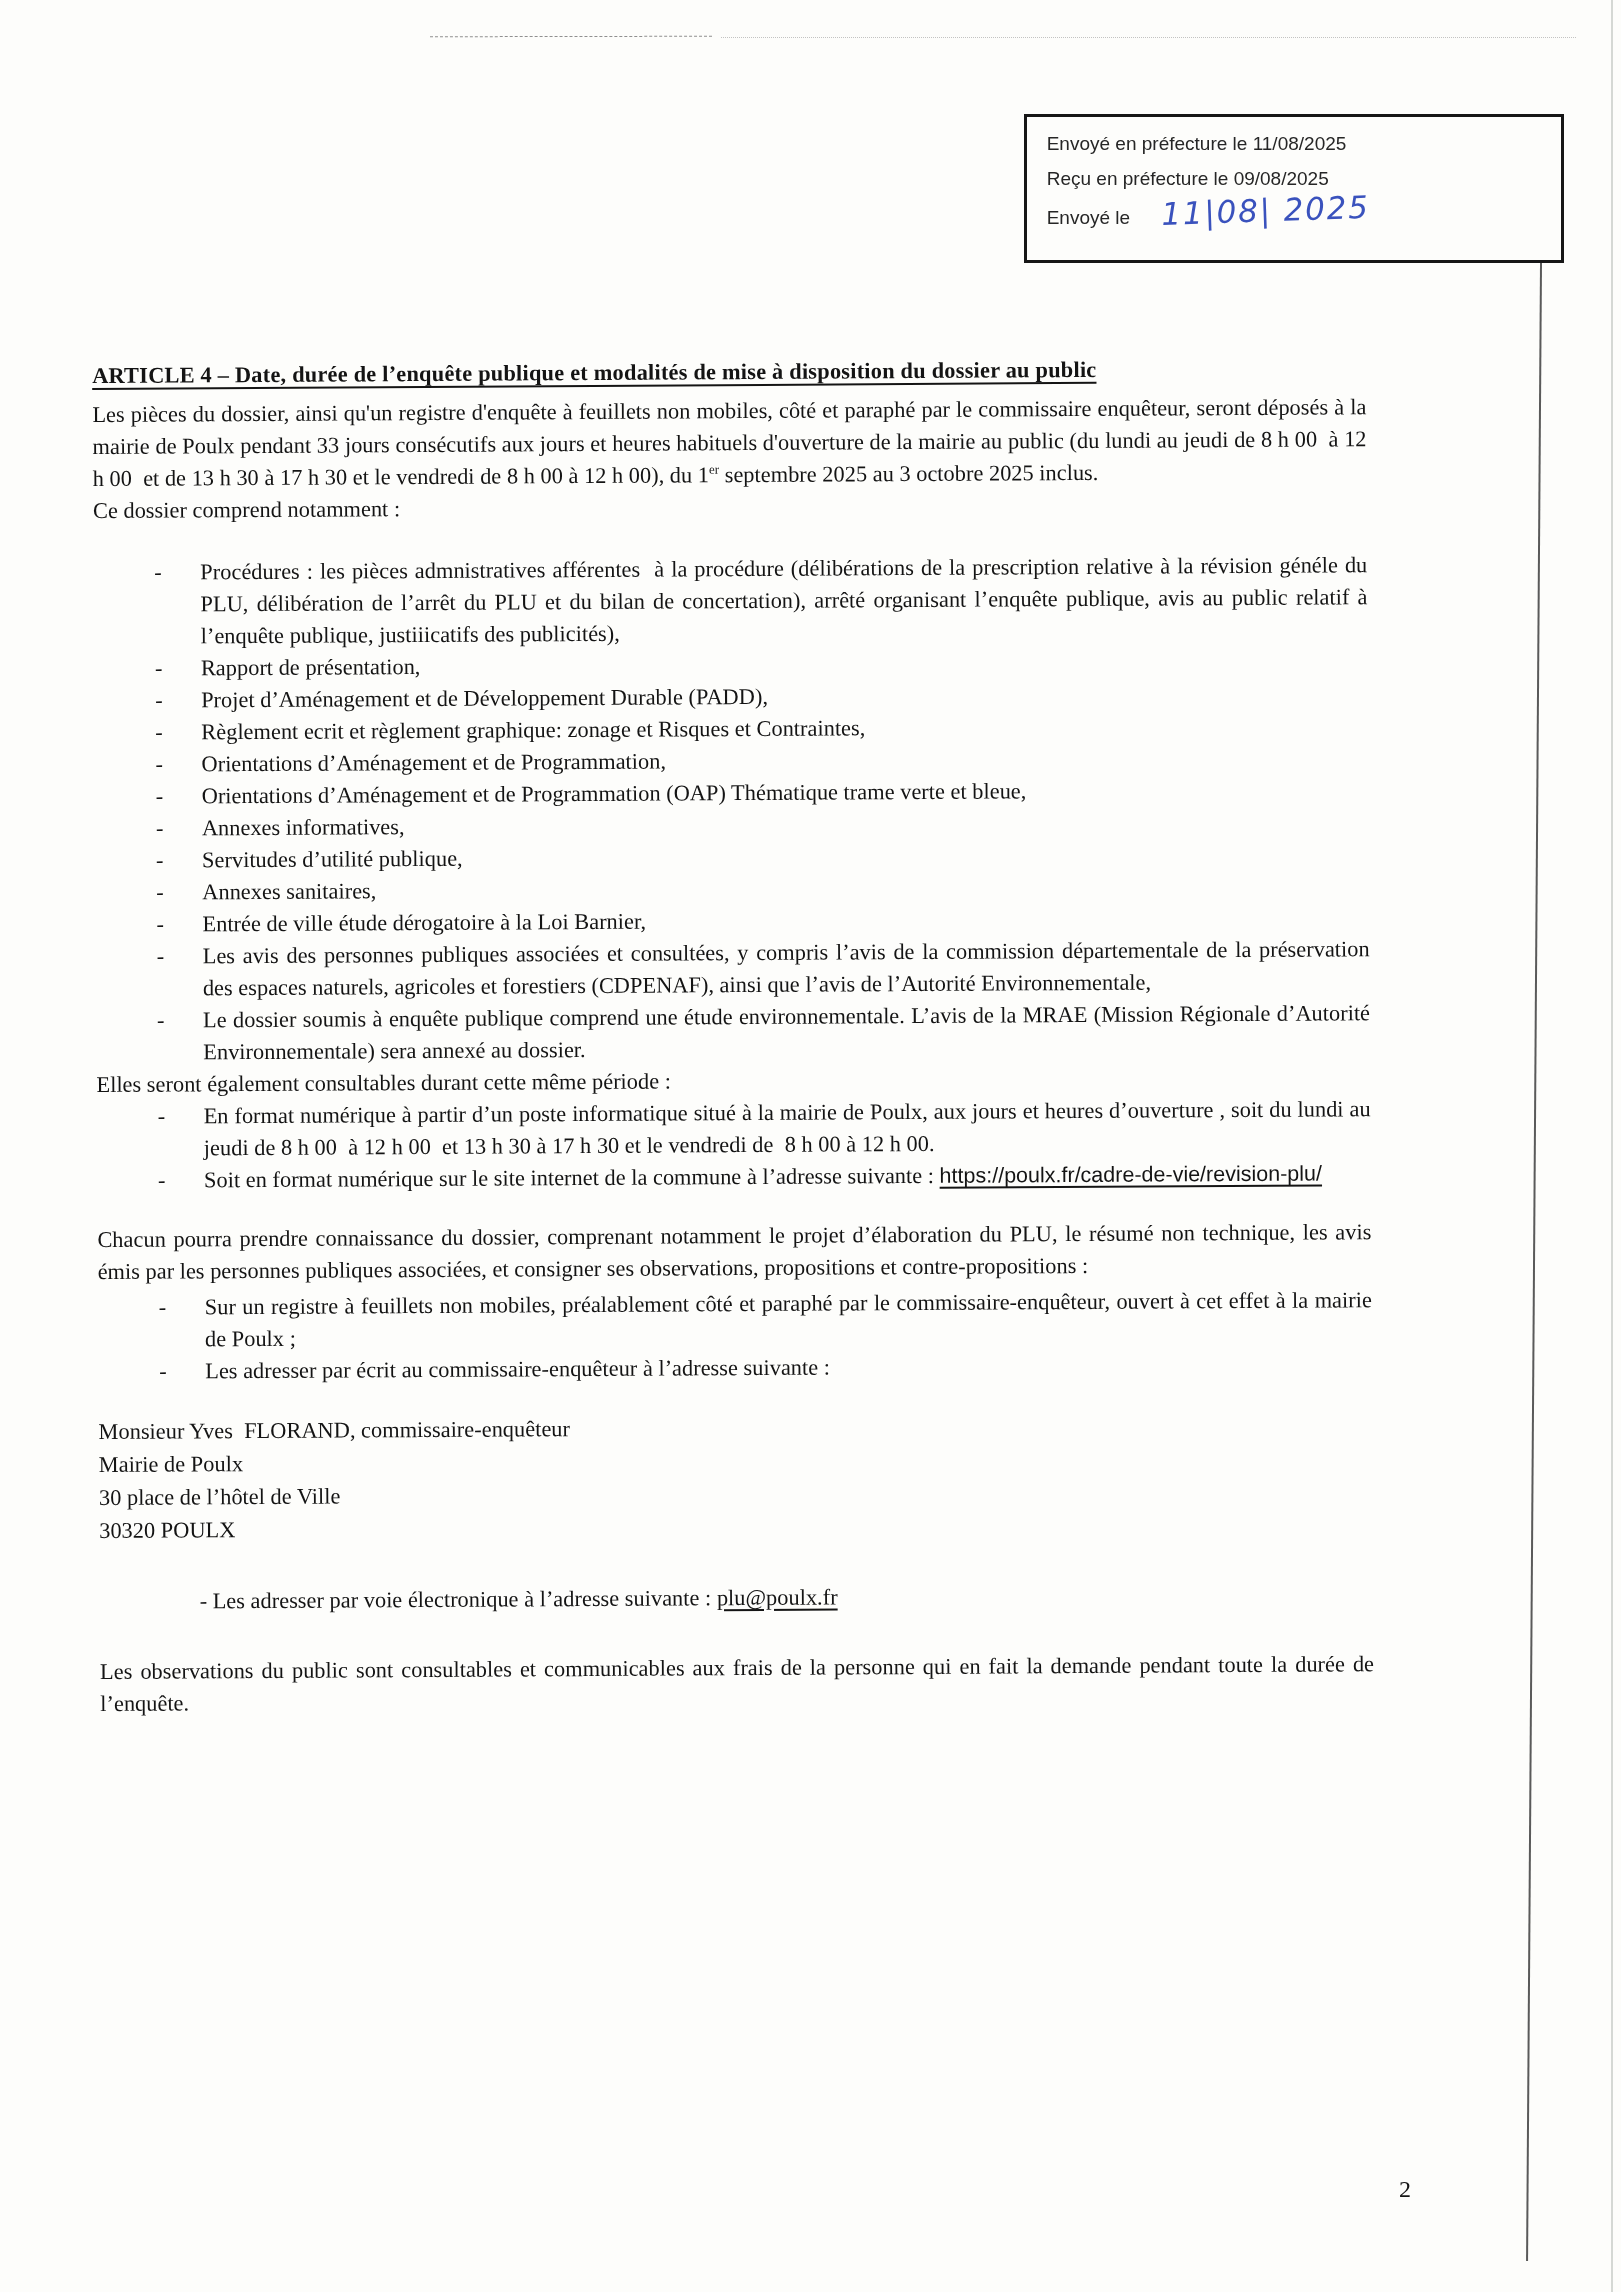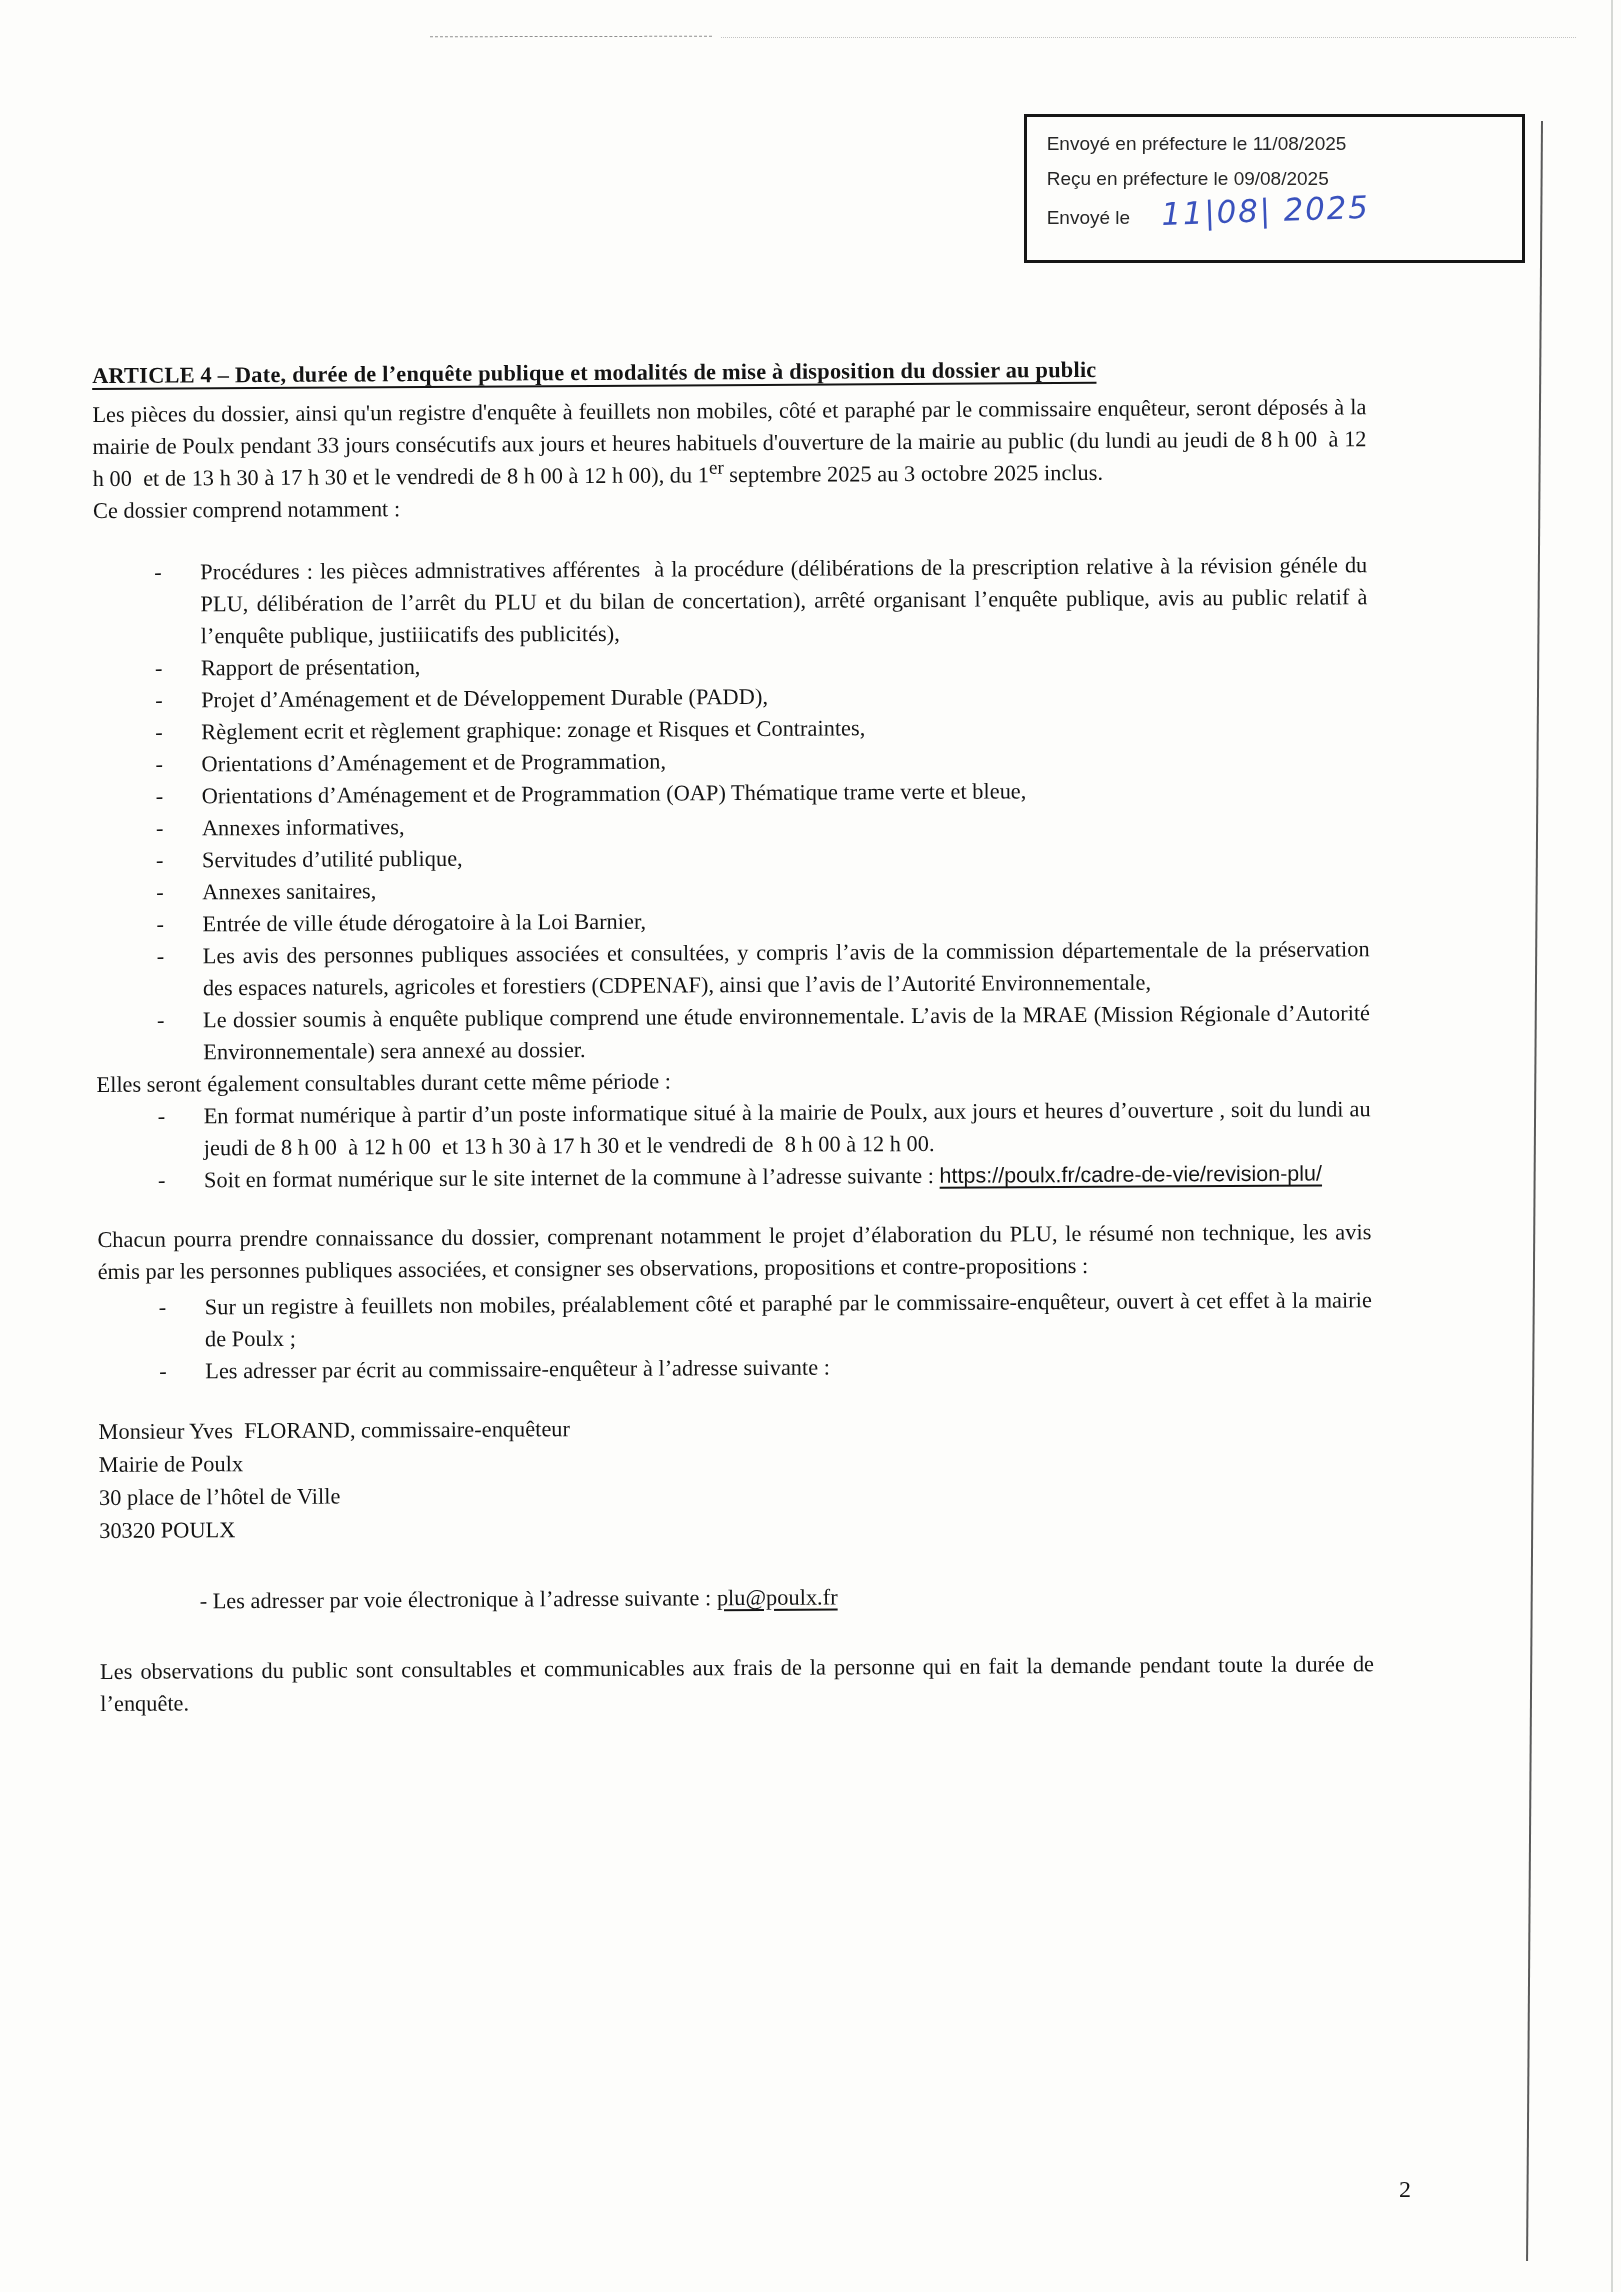--- a/index.html
+++ b/index.html
@@ -10,21 +10,21 @@
     color:#141414;
   }
   
   .top-line-a { position:absolute; left:430px; top:36px; width:282px; border-top:1.8px dashed #6b6b6b; opacity:.75; transform:rotate(-0.1deg); }
   .top-line-b { position:absolute; left:721px; top:37px; width:855px; border-top:1.8px dotted #9d9d9d; opacity:.6; }
   .vline { position:absolute; left:1541px; top:121px; width:1.8px; height:2140px; background:#3d3d3d; opacity:.85; transform-origin:top center; transform:rotate(0.4deg); }
   .edge-line { position:absolute; left:1611px; top:0; width:1.8px; height:2293px; background:#cbcecb; opacity:.8; }
 
   
   .stamp {
-    position:absolute; left:1024px; top:114px; width:501px; height:149px;
+    position:absolute; left:1024px; top:114px; width:540px; height:149px;
     border:3.6px solid #161616; box-sizing:border-box; background:#fdfdfb;
     font-family:"Liberation Sans","DejaVu Sans",sans-serif;
     font-size:19px; color:#262626; padding:9px 0 0 19.7px; line-height:35px;
     white-space:nowrap;
   }
   .stamp .row3 { position:relative; height:35px; }
   .hand {
     display:inline-block; margin-left:32px;
     font-family:"DejaVu Sans",sans-serif; font-style:italic;
     font-size:31px; letter-spacing:1.8px;
@@ -35,21 +35,21 @@
   .scan { position:absolute; left:92px; top:358px; width:1274px; transform:rotate(-0.35deg); transform-origin:left top; }
   .heading { font-size:22.4px; font-weight:bold; line-height:36px; text-decoration:underline; text-decoration-thickness:2.2px; text-underline-offset:4.5px; letter-spacing:0.2px; }
   .para  { margin:0; font-size:22.4px; line-height:32px; text-align:justify; }
   .brow  { display:flex; }
   .bdash { flex:0 0 107px; box-sizing:border-box; padding-left:61px; font-size:22.4px; line-height:32px; }
   .btext { flex:1; font-size:22.4px; line-height:32px; text-align:justify; }
   .addr div { font-size:22.4px; line-height:33px; }
   .indent { margin:0 0 0 100px; font-size:22.4px; line-height:32px; }
   .url-link { font-family:"Liberation Sans","DejaVu Sans",sans-serif; font-size:21.5px; text-decoration:underline; text-underline-offset:3.6px; }
   .email-link { text-decoration:underline; text-underline-offset:3.6px; }
-  sup { font-size:19px; line-height:0; vertical-align:super; }
+  sup { font-size:13px; line-height:0; vertical-align:super; }
 
   .pagenum { position:absolute; left:1399px; top:2176px; font-size:24px; }
 </style>
 </head>
 <body>
 
 <div class="page">
 
   <div class="top-line-a"></div>
   <div class="top-line-b"></div>

